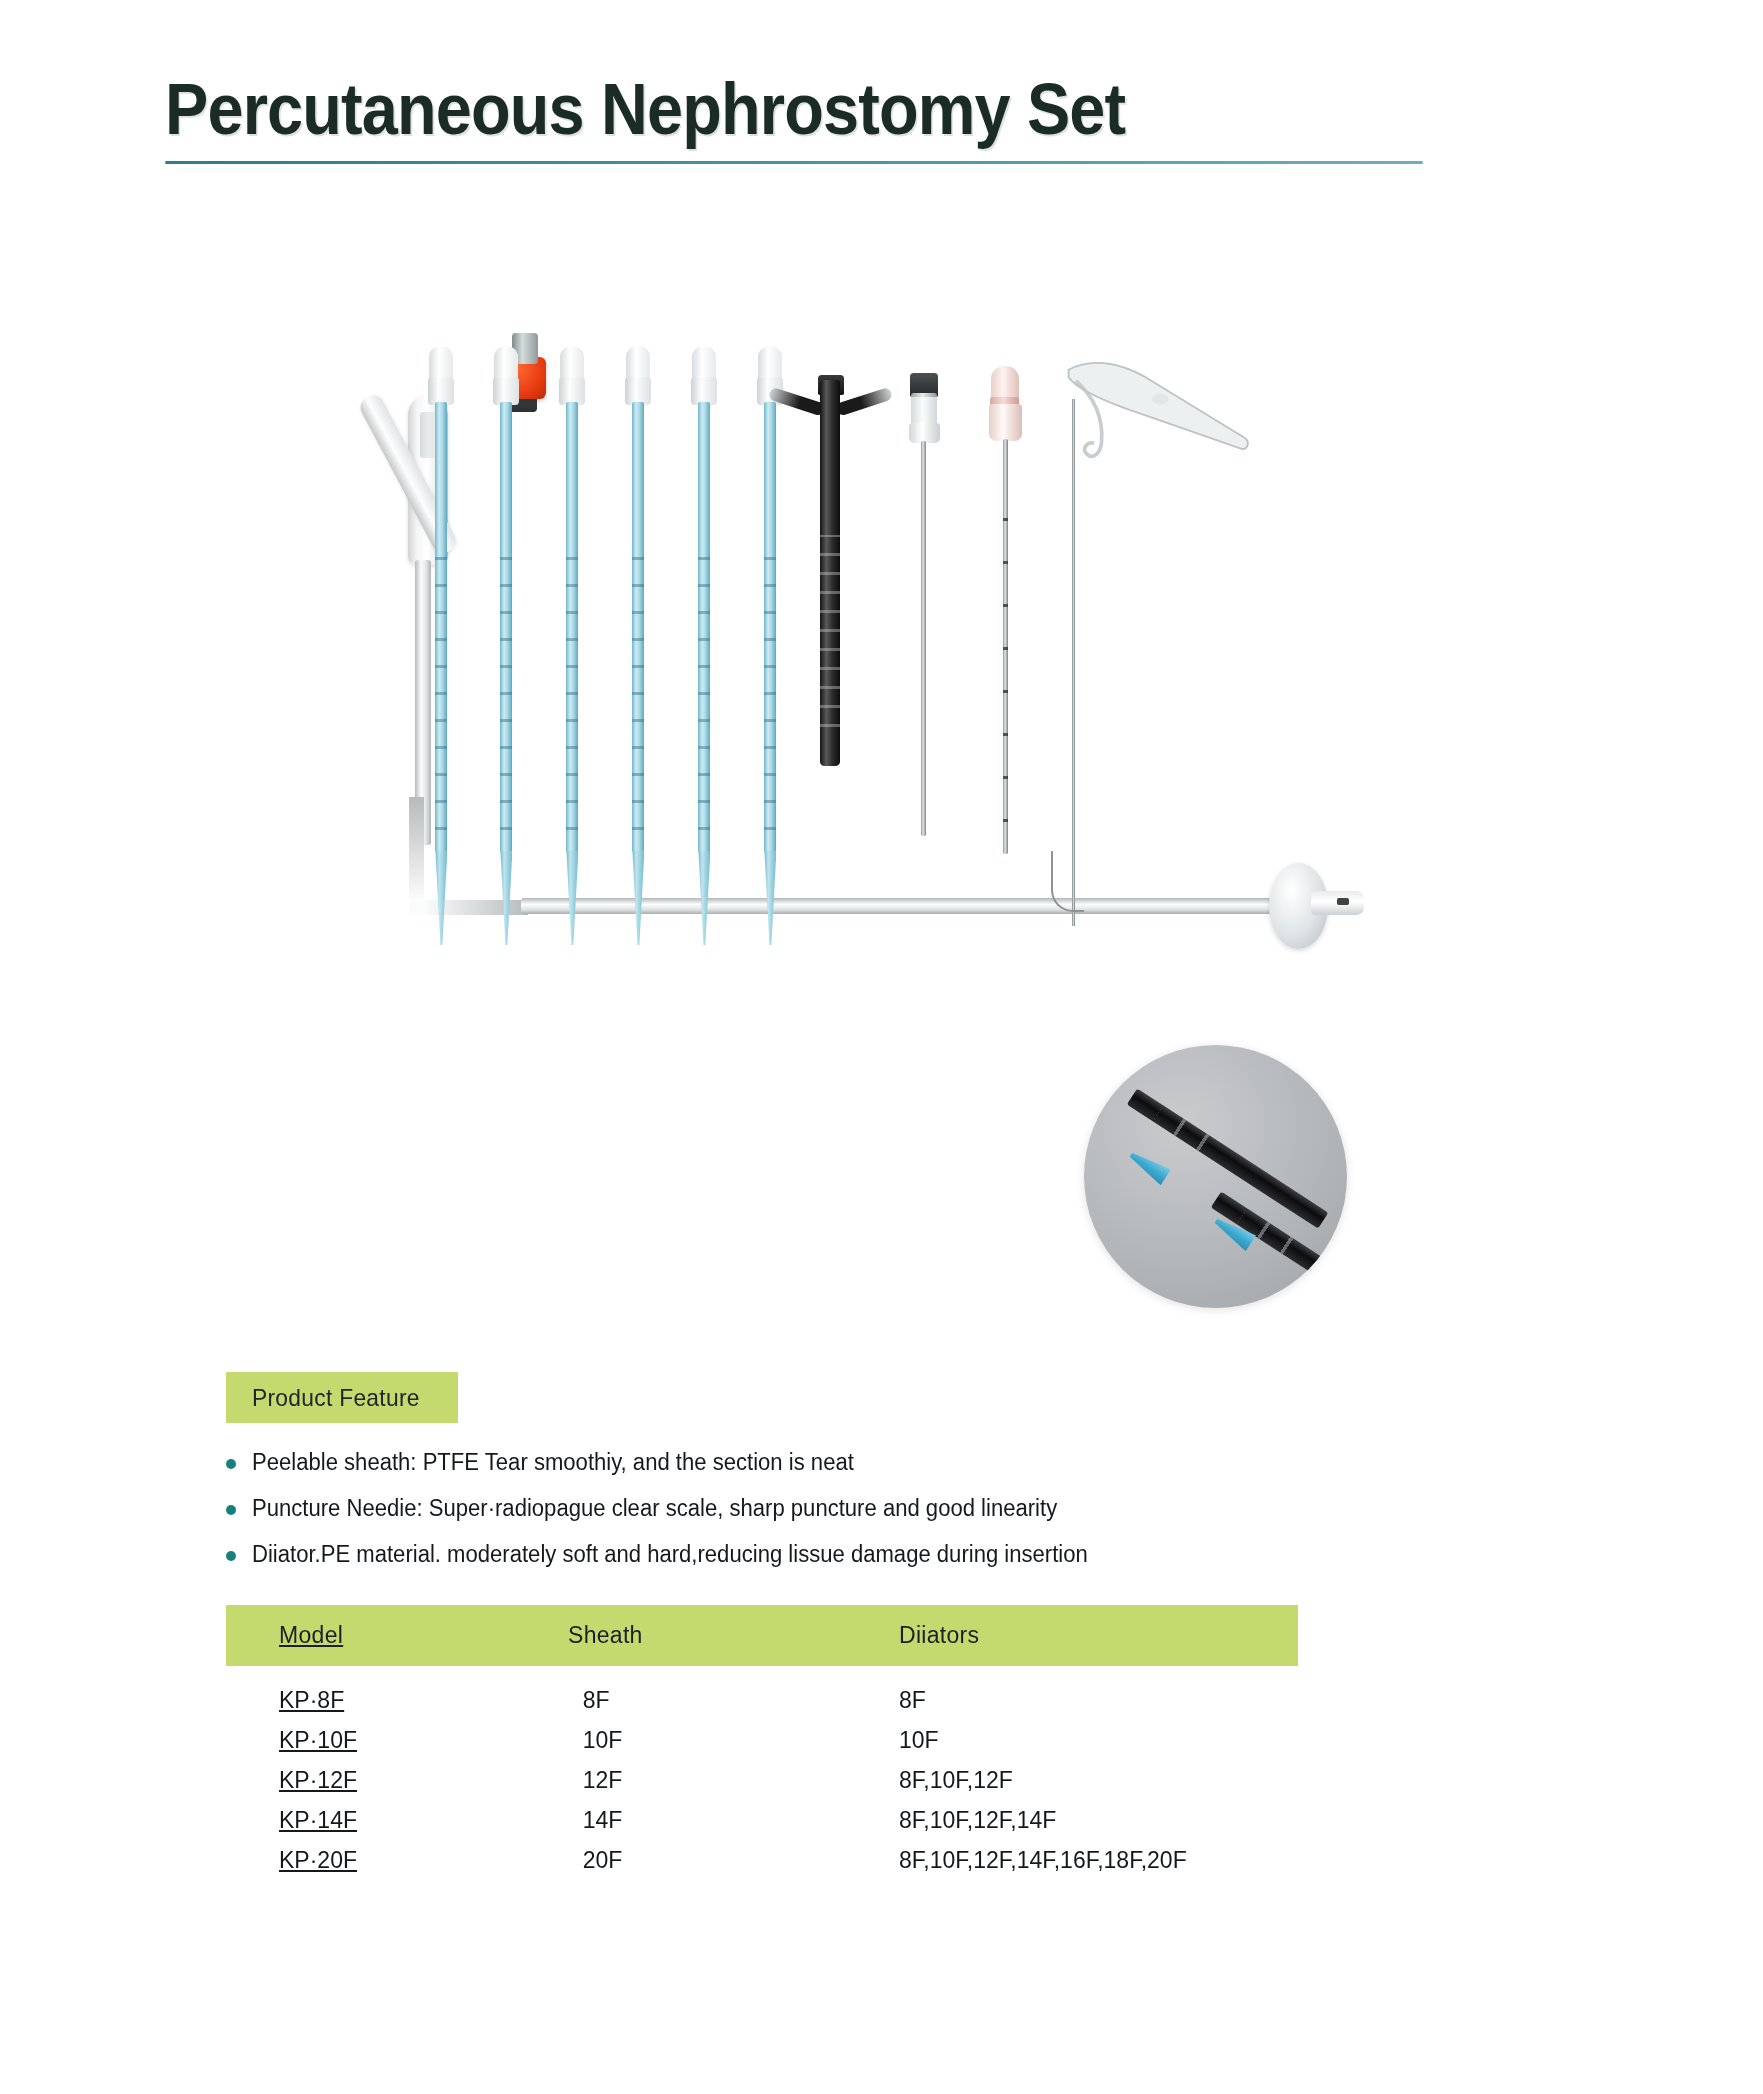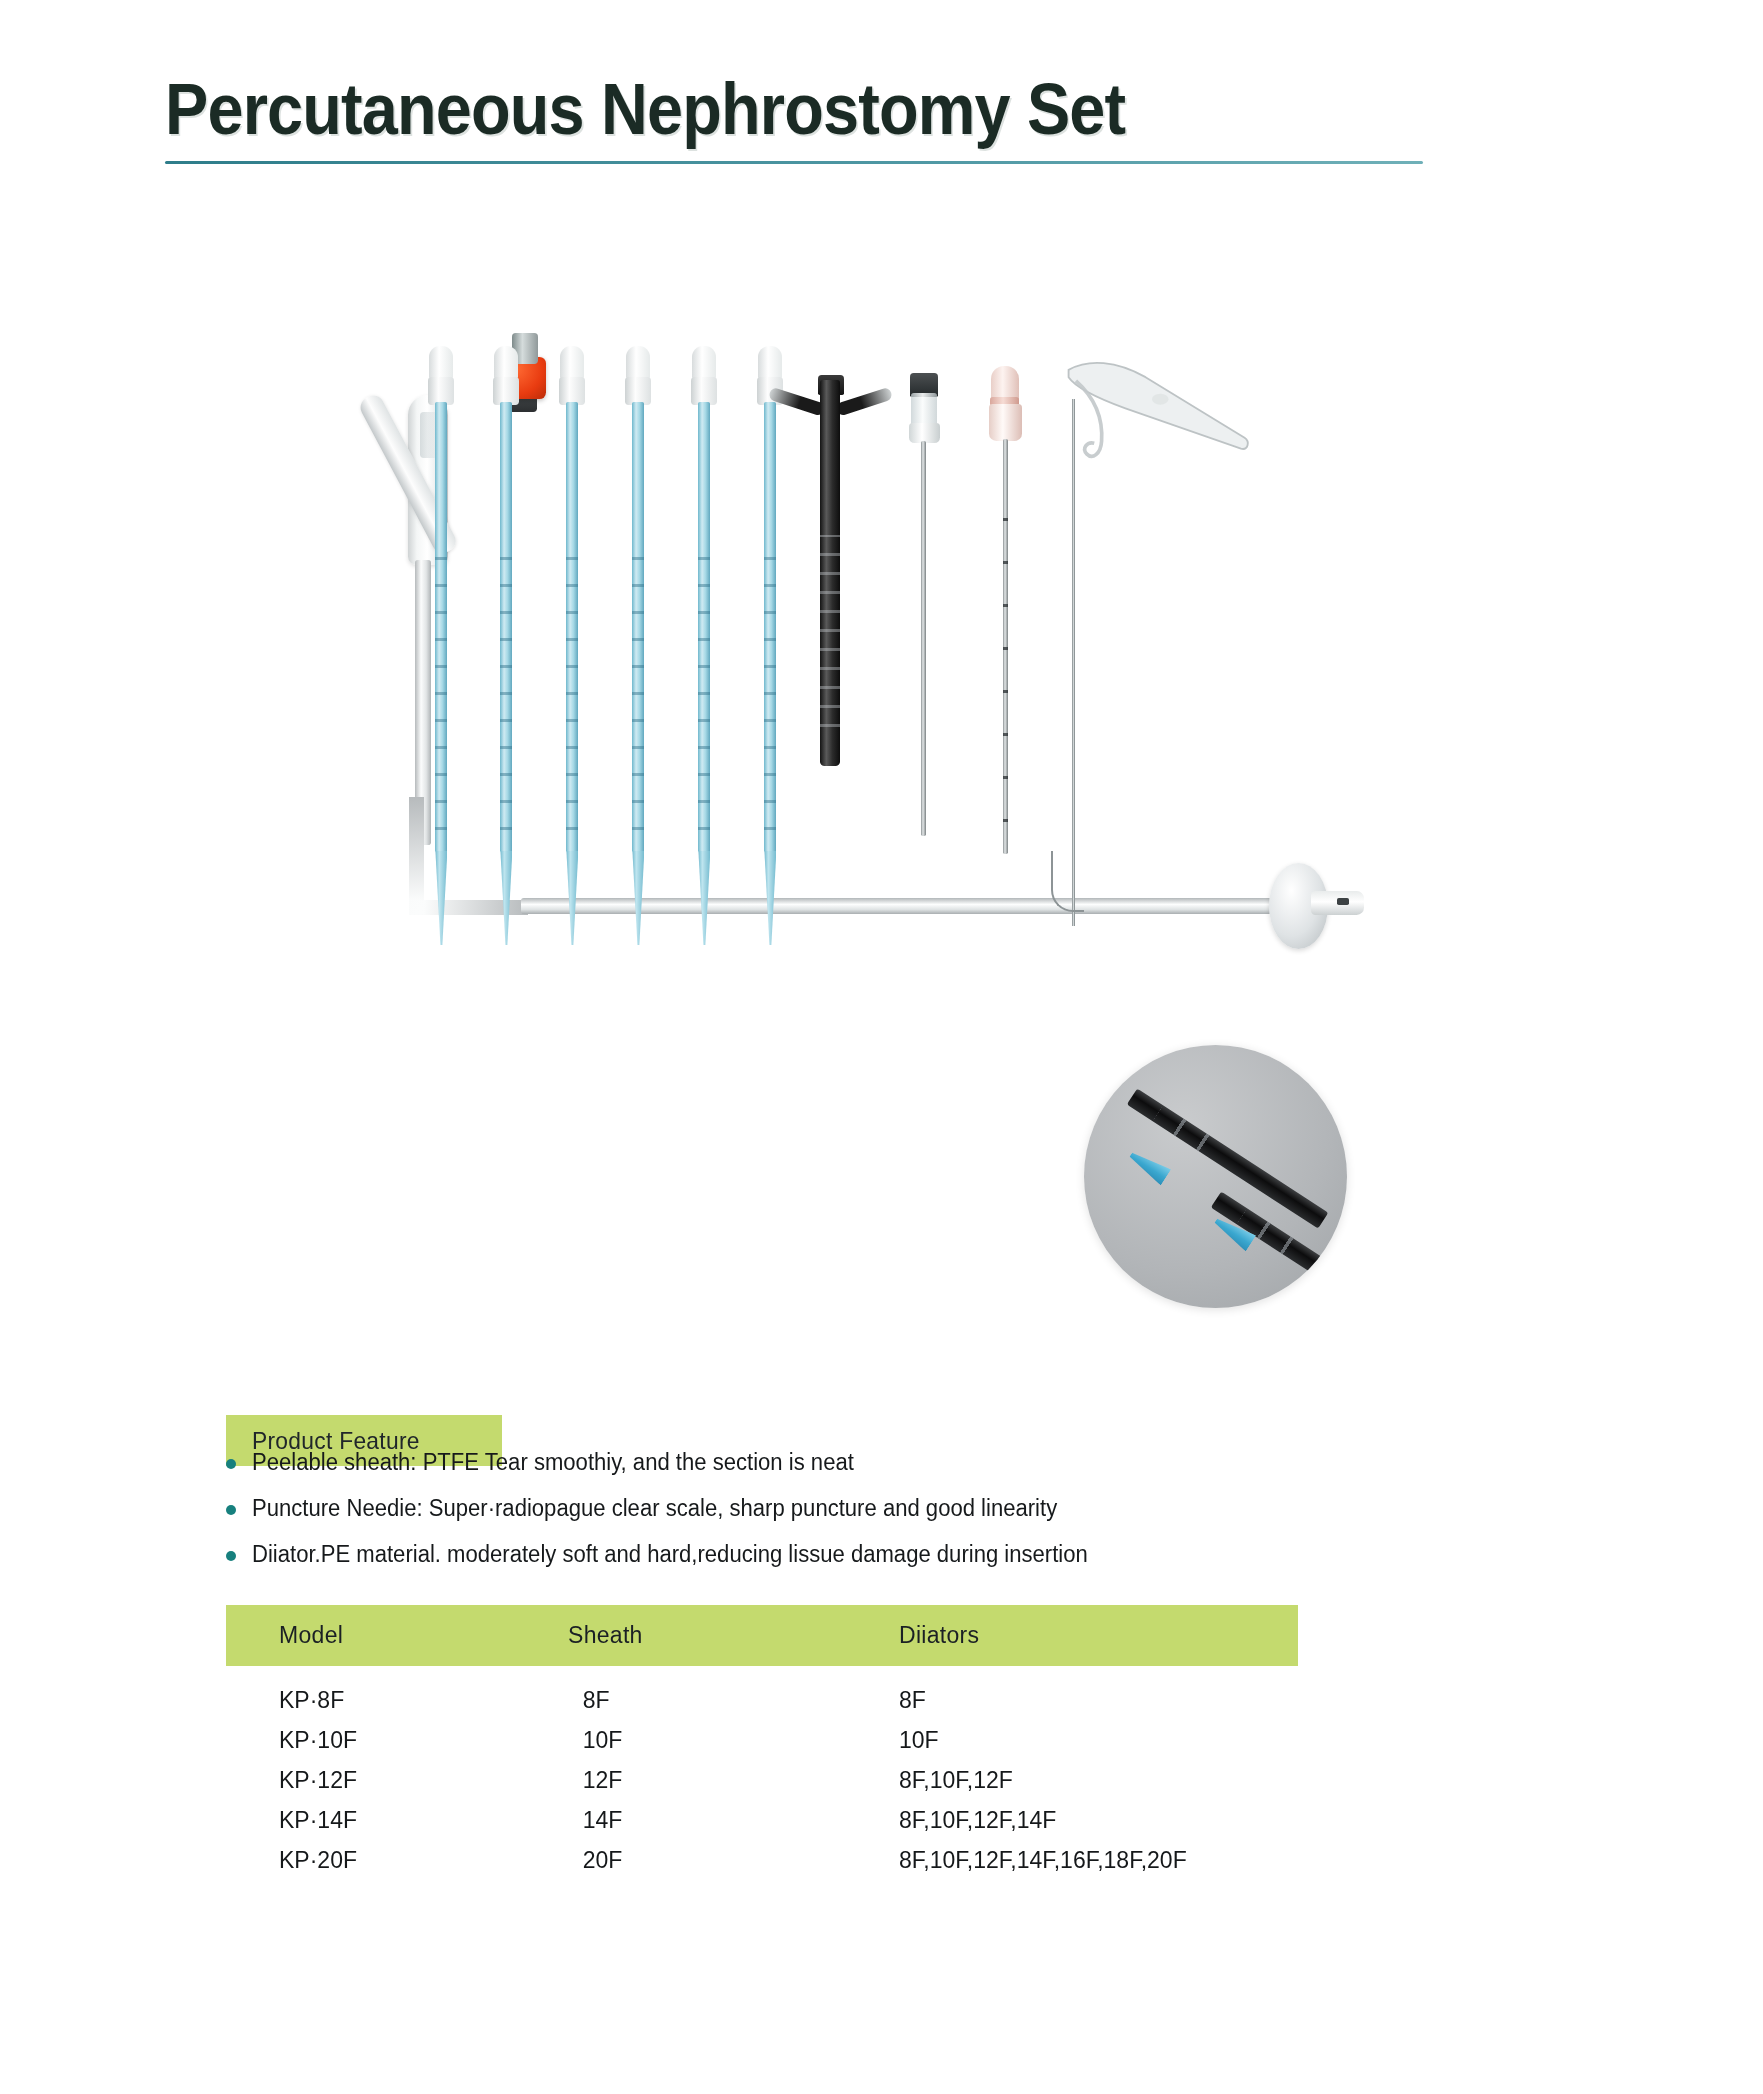--- a/index.html
+++ b/index.html
@@ -287,23 +287,23 @@
   }
   .inset-tip {
     position: absolute; height: 19px; width: 42px;
     background: linear-gradient(to bottom,#7ccde8,#3aa7cf 55%,#2d8fb8);
     clip-path: polygon(100% 0, 100% 100%, 0 62%, 0 38%);
   }
 
   
   .feature-tag {
     position: absolute; left: 226px; top: 1372px;
-    width: 276px; height: 51px;
+    width: 232px; height: 51px;
     background: #c4da6e;
-    display: flex; align-items: center; margin-top: 43px;
+    display: flex; align-items: center;
   }
   .feature-tag span {
     margin-left: 26px;
     font-size: 24px; color: #20262a;
     letter-spacing: 0.3px;
     transform: scaleX(0.95); transform-origin: left center;
   }
 
   
   .features { position: absolute; left: 226px; top: 1449px; width: 1194px; }
@@ -324,21 +324,21 @@
     position: absolute; left: 226px; top: 1605px;
     width: 1072px;
   }
   .spec-head {
     display: flex; height: 61px; align-items: center;
     background: #c4da6e;
   }
   .spec-head div {
     font-size: 23px; color: #1b2024; letter-spacing: 0.3px;
   }
-  .col-model  { width: 342px; padding-left: 53px; }
+  .col-model  { width: 342px; padding-left: 53px; text-decoration: underline; }
   .col-sheath { width: 331px; }
   .col-dil    { flex: 1; }
   .spec-body { padding-top: 14.7px; }
   .spec-row { display: flex; height: 40px; align-items: center; }
   .spec-row div { font-size: 23px; color: #15181a; }
   .spec-row .col-model  { padding-left: 53px; }
   .spec-row .col-sheath { padding-left: 14.7px; }
 </style>
 </head>
 <body>

